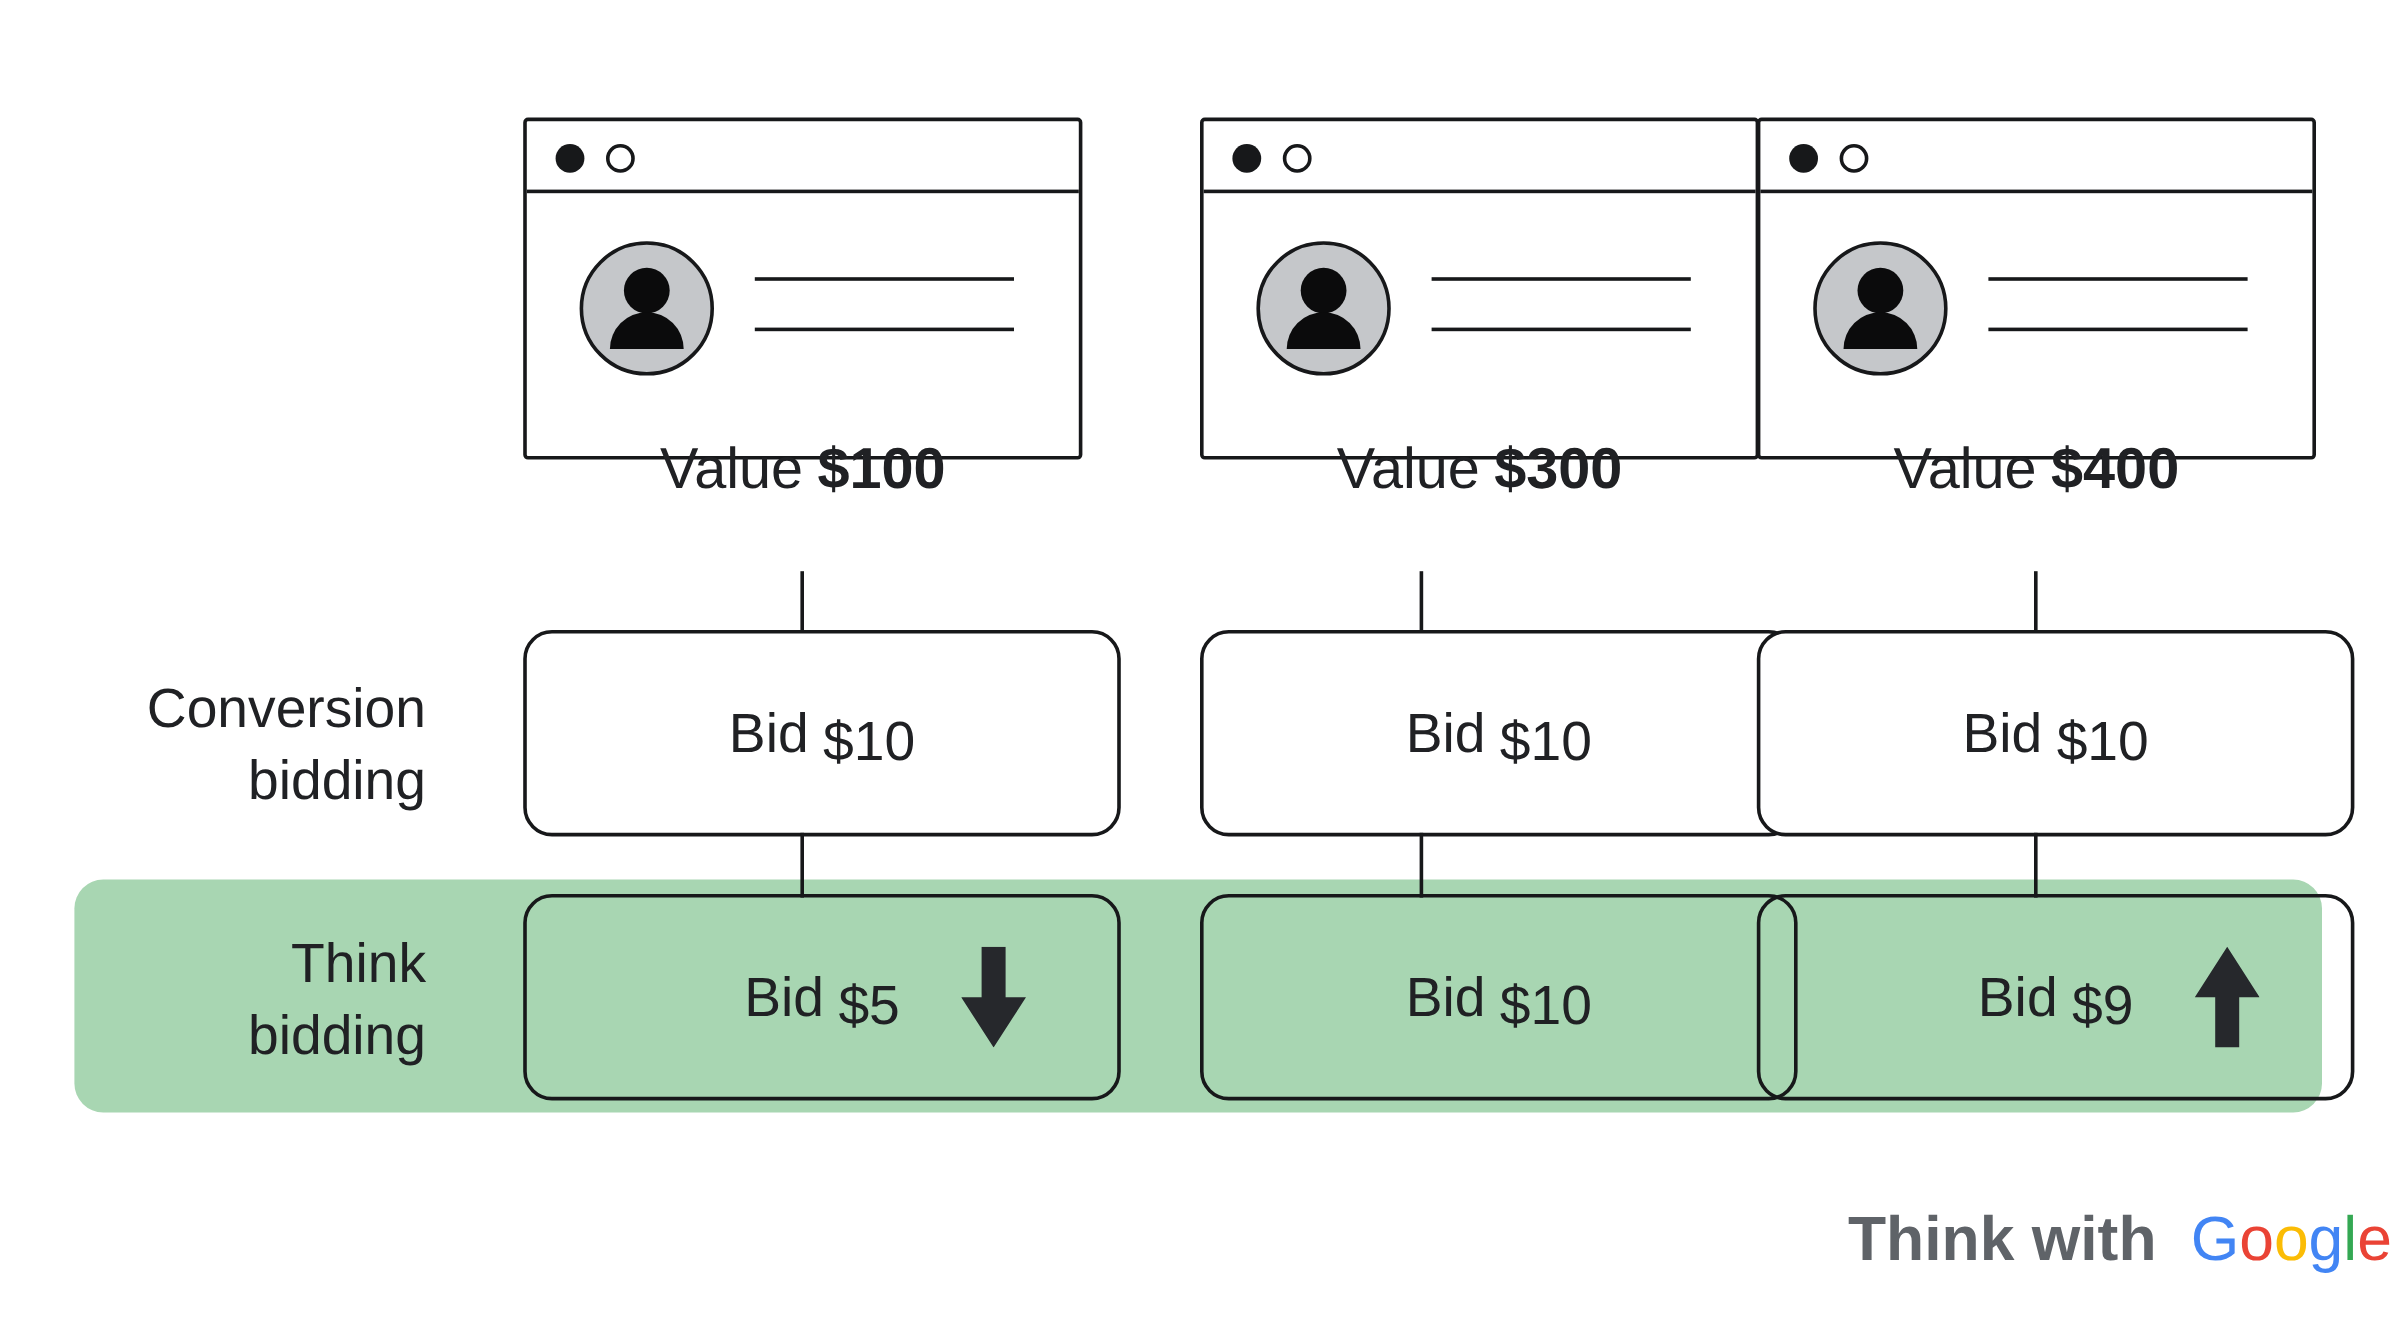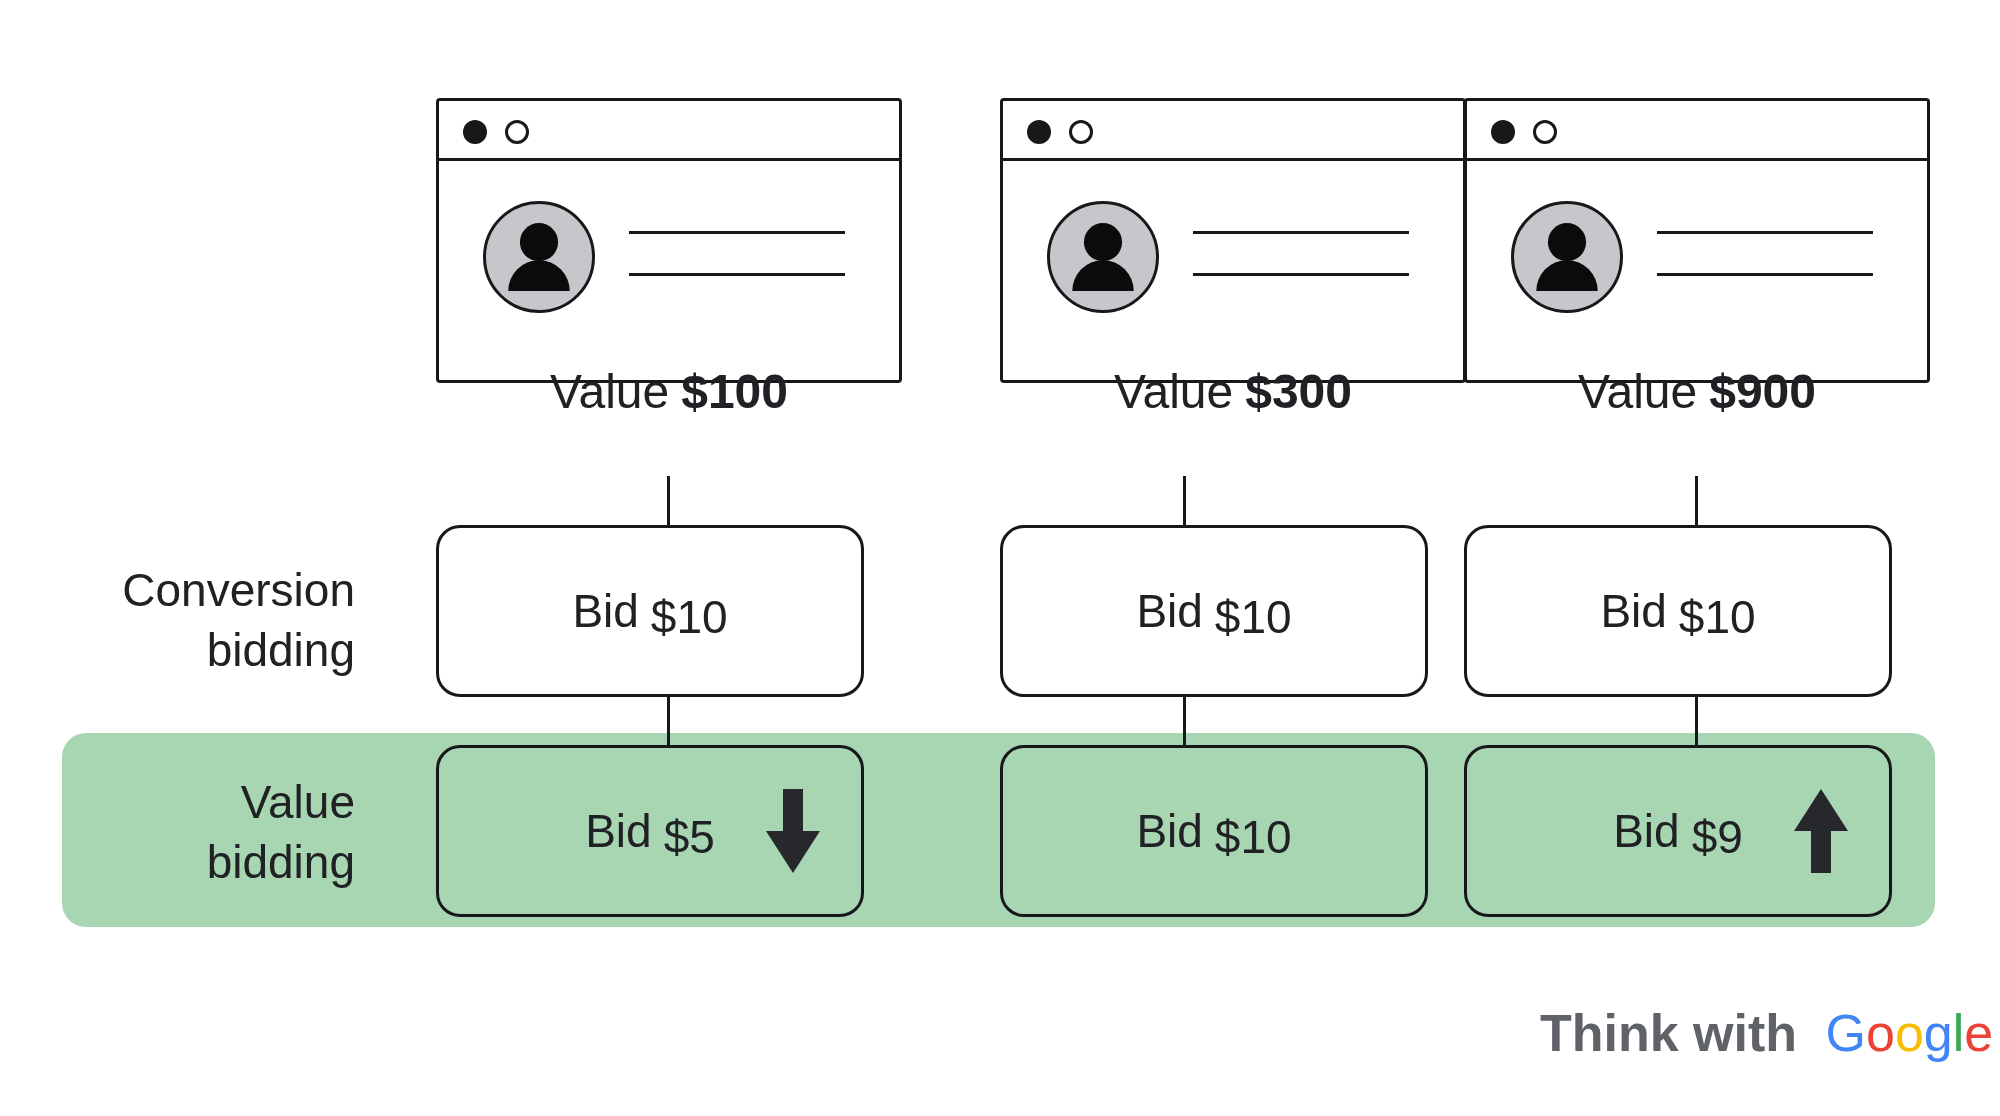--- a/index.html
+++ b/index.html
@@ -35,41 +35,41 @@
   .tline{position:absolute;left:190px;width:216px;height:3px;background:var(--ink);}
   .tline.t1{top:130px;} .tline.t2{top:172px;}
   .value-text{position:absolute;left:0;top:256px;width:100%;height:70px;line-height:70px;text-align:center;font-size:48px;}
   .value-text b{font-weight:700;margin-left:12px;}
   
   .connector{position:absolute;width:3px;background:var(--ink);}
   .connector.r1{top:476px;height:52px;}
   .connector.r2{top:694px;height:54px;}
   .cc1{left:667px;} .cc2{left:1183px;} .cc3{left:1695px;}
   
-  .bid-box{position:absolute;width:428px;height:172px;border:3px solid var(--ink);border-radius:24px;}
+  .bid-box{position:absolute;width:498px;height:172px;border:3px solid var(--ink);border-radius:24px;}
   .bid-box.conv{top:525px;background:#fff;}
   .bid-box.val{top:745px;background:transparent;}
   .bid-text{position:absolute;left:0;top:0;width:100%;height:100%;display:flex;align-items:center;justify-content:center;font-size:46px;}
   .bid-text b{font-weight:400;margin-left:12px;margin-top:12px;}
   .arrow-slot{position:absolute;left:50%;top:50%;transform:translateY(-50%);margin-left:116px;width:54px;height:84px;color:var(--arrow);}
   .arrow-slot svg{display:block;width:54px;height:84px;}
   
   .footer-logo{position:absolute;left:1540px;top:1003px;width:380px;text-align:right;font-size:52px;line-height:60px;white-space:nowrap;}
   .think-with{color:var(--think-gray);font-weight:700;}
   .google-wordmark{font-weight:400;margin-left:14px;letter-spacing:0px;}
 </style>
 </head>
 <body>
 
 <div class="canvas">
 
   <div class="band"></div>
 
   <div class="row-label conv">Conversion bidding</div>
-  <div class="row-label val">Value bidding</div>
+  <div class="row-label val">Think bidding</div>
 
   <div class="card col1">
     <div class="titlebar">
       <span class="dot filled"></span>
       <span class="dot open"></span>
     </div>
     <div class="avatar">
       <svg viewBox="0 0 100 100">
           <circle cx="50" cy="36" r="18"></circle>
           <path d="M21 82 a29 29 0 0 1 58 0 z"></path>
@@ -141,21 +141,21 @@
     </div>
     <div class="avatar">
       <svg viewBox="0 0 100 100">
           <circle cx="50" cy="36" r="18"></circle>
           <path d="M21 82 a29 29 0 0 1 58 0 z"></path>
         </svg>
     </div>
     <div class="tline t1"></div>
     <div class="tline t2"></div>
     <div class="value-text">
-      <span>Value</span><b>$900</b>
+      <span>Value</span><b>$400</b>
     </div>
   </div>
   <div class="connector r1 cc3"></div>
   <div class="bid-box conv col3">
     <span class="bid-text">
       <span>Bid</span>
         <b>$10</b>
     </span>
   </div>
   <div class="connector r2 cc3"></div>

